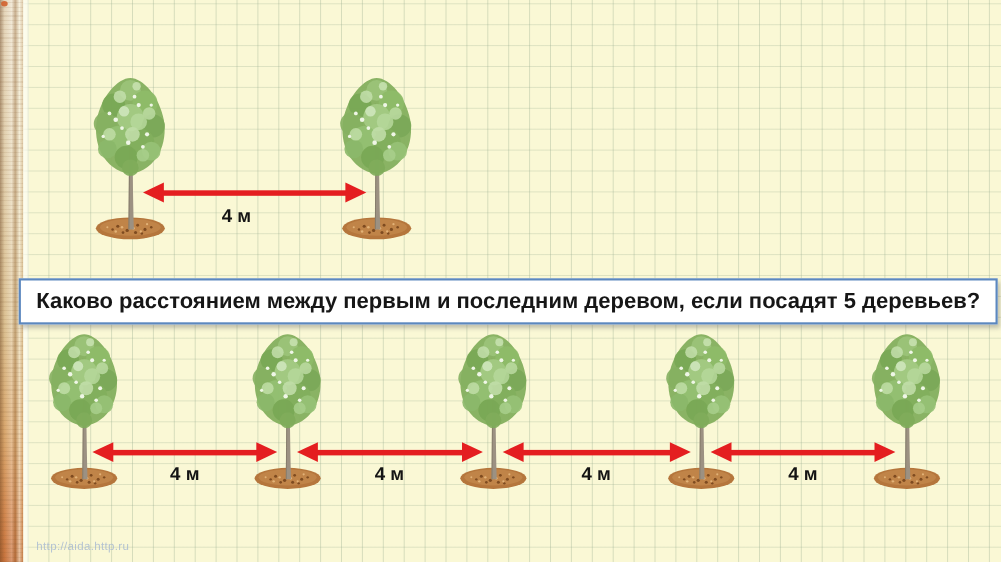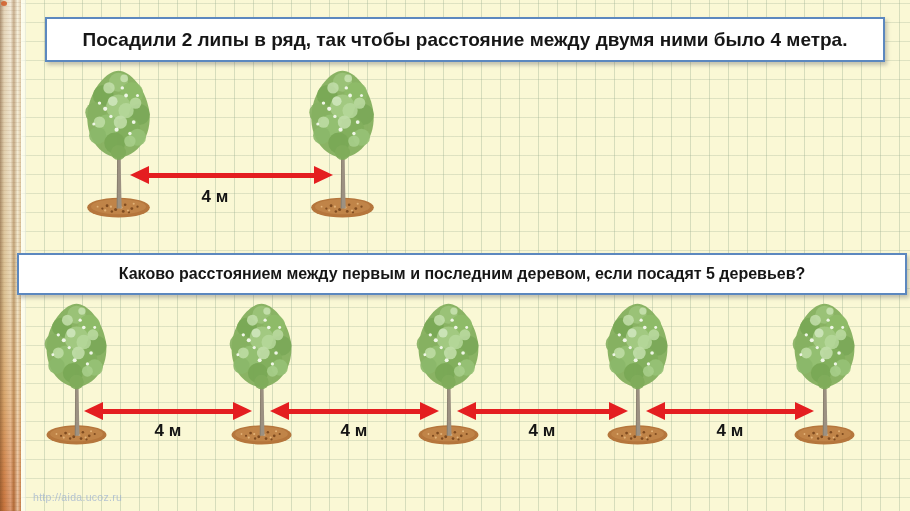--- a/index.html
+++ b/index.html
@@ -34,21 +34,21 @@
     background:#D2622E;border-radius:50%;opacity:.9;
   }
   
   .textbox{
     position:absolute;z-index:10;background:#FFFFFF;border:2px solid #5C88BF;
     box-shadow:2px 3px 4px rgba(110,110,110,0.40);
     display:flex;align-items:center;justify-content:center;
     font-weight:bold;color:#161616;white-space:nowrap;
   }
   .box1{left:45px;top:17px;width:836px;height:41px;font-size:19px;}
-  .box2{left:17px;top:253px;width:886px;height:38px;font-size:16px;}
+  .box2{left:17px;top:253px;width:886px;height:38px;font-size:20px;}
   
   .diagram{position:absolute;left:0;top:0;width:910px;height:511px;z-index:3;}
   .tree{position:absolute;}
   .arrow{position:absolute;height:24px;z-index:4;}
   .arrow .shaft{position:absolute;left:14px;right:14px;top:9px;height:5px;background:var(--red);}
   .arrow .head{position:absolute;top:2px;width:0;height:0;
     border-top:9px solid transparent;border-bottom:9px solid transparent;}
   .arrow .head.l{left:0;border-right:19px solid var(--red);}
   .arrow .head.r{right:0;border-left:19px solid var(--red);}
   .dist-label{
@@ -137,23 +137,20 @@
             <circle cx="24" cy="60" r="1.6"></circle>
         </g>
       </symbol>
     </defs>
   </svg>
 
   <div class="page-edge"></div>
   <div class="page-edge-gap"></div>
   <div class="corner-dot"></div>
 
-  <div class="textbox box1">
-    <span>Посадили 2 липы в ряд, так чтобы расстояние между двумя ними было 4 метра.</span>
-  </div>
 
   <div class="diagram" id="diagram1">
       <svg viewBox="0 0 100 160" class="tree" style="width: 95px; height: 152px; left: 70.5px; top: 67.45px;">
         <use href="#tree-sym"></use>
       </svg>
       <svg viewBox="0 0 100 160" class="tree" style="width: 95px; height: 152px; left: 294.5px; top: 67.45px;">
         <use href="#tree-sym"></use>
       </svg>
       <div class="arrow" style="left: 130px; width: 203px; top: 164px;">
         <span class="head l"></span>
@@ -202,14 +199,14 @@
       </div>
       <div class="dist-label" style="left: 497px; top: 418px;">4 м</div>
       <div class="arrow" style="left: 646px; width: 168px; top: 400px;">
         <span class="head l"></span>
         <span class="shaft"></span>
         <span class="head r"></span>
       </div>
       <div class="dist-label" style="left: 685px; top: 418px;">4 м</div>
     </div>
 
-  <div class="watermark">http://aida.ucoz.ru</div>
+  <div class="watermark">http://aida.http.ru</div>
 </div>
 
 </body></html>

